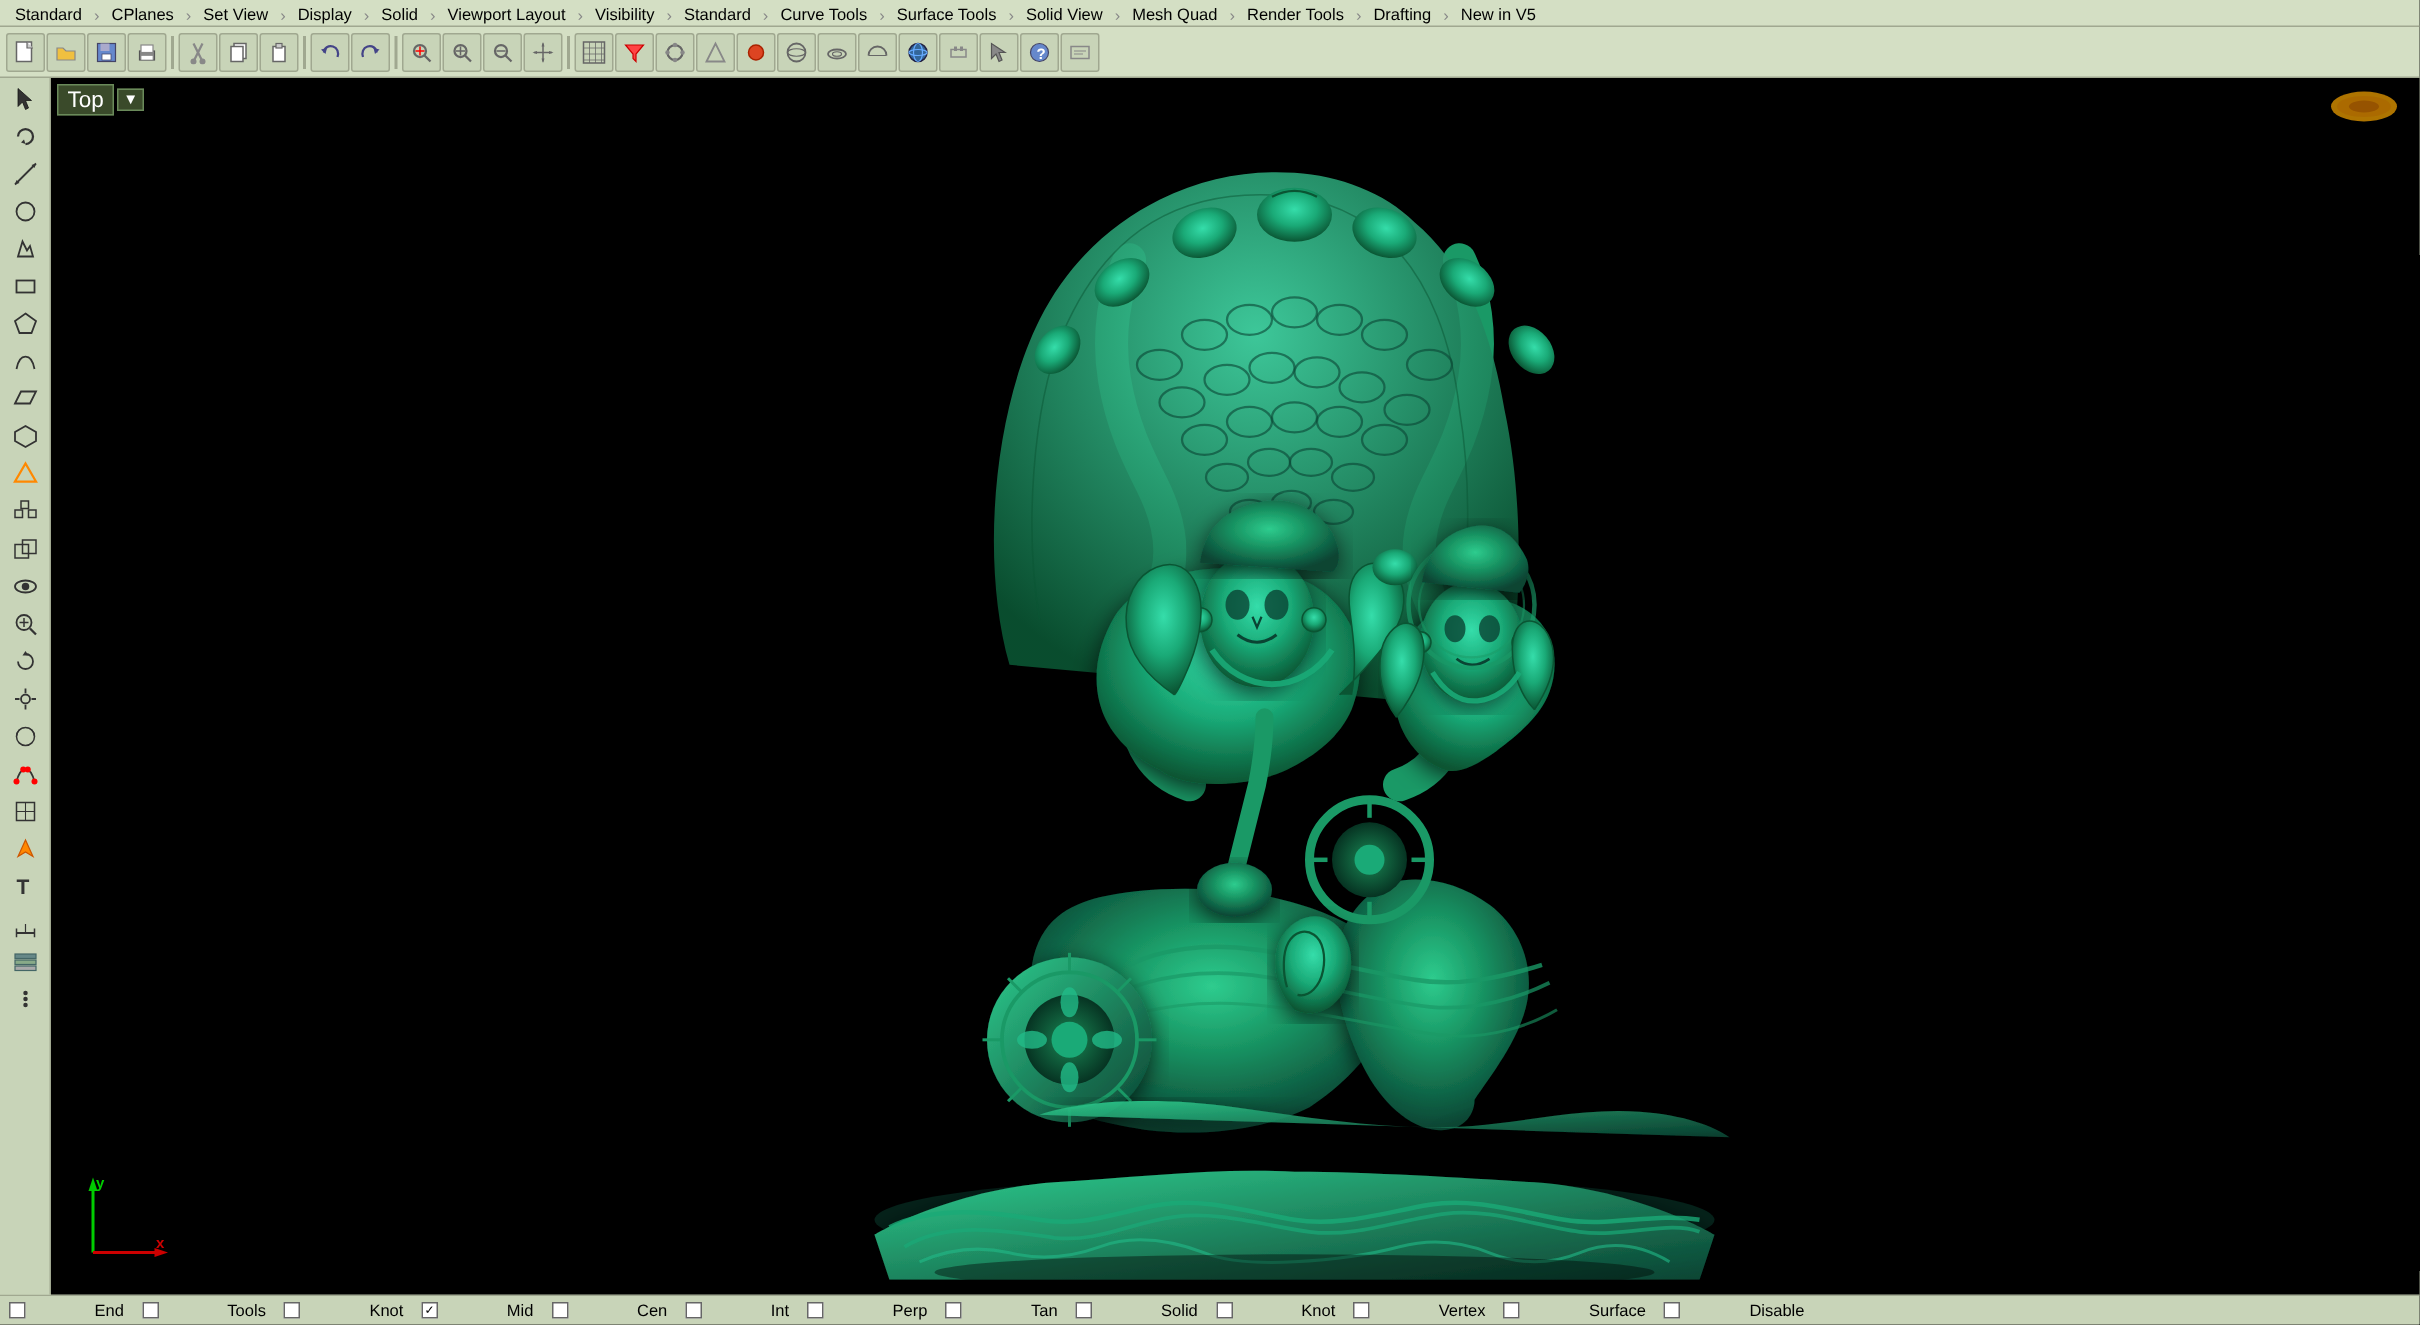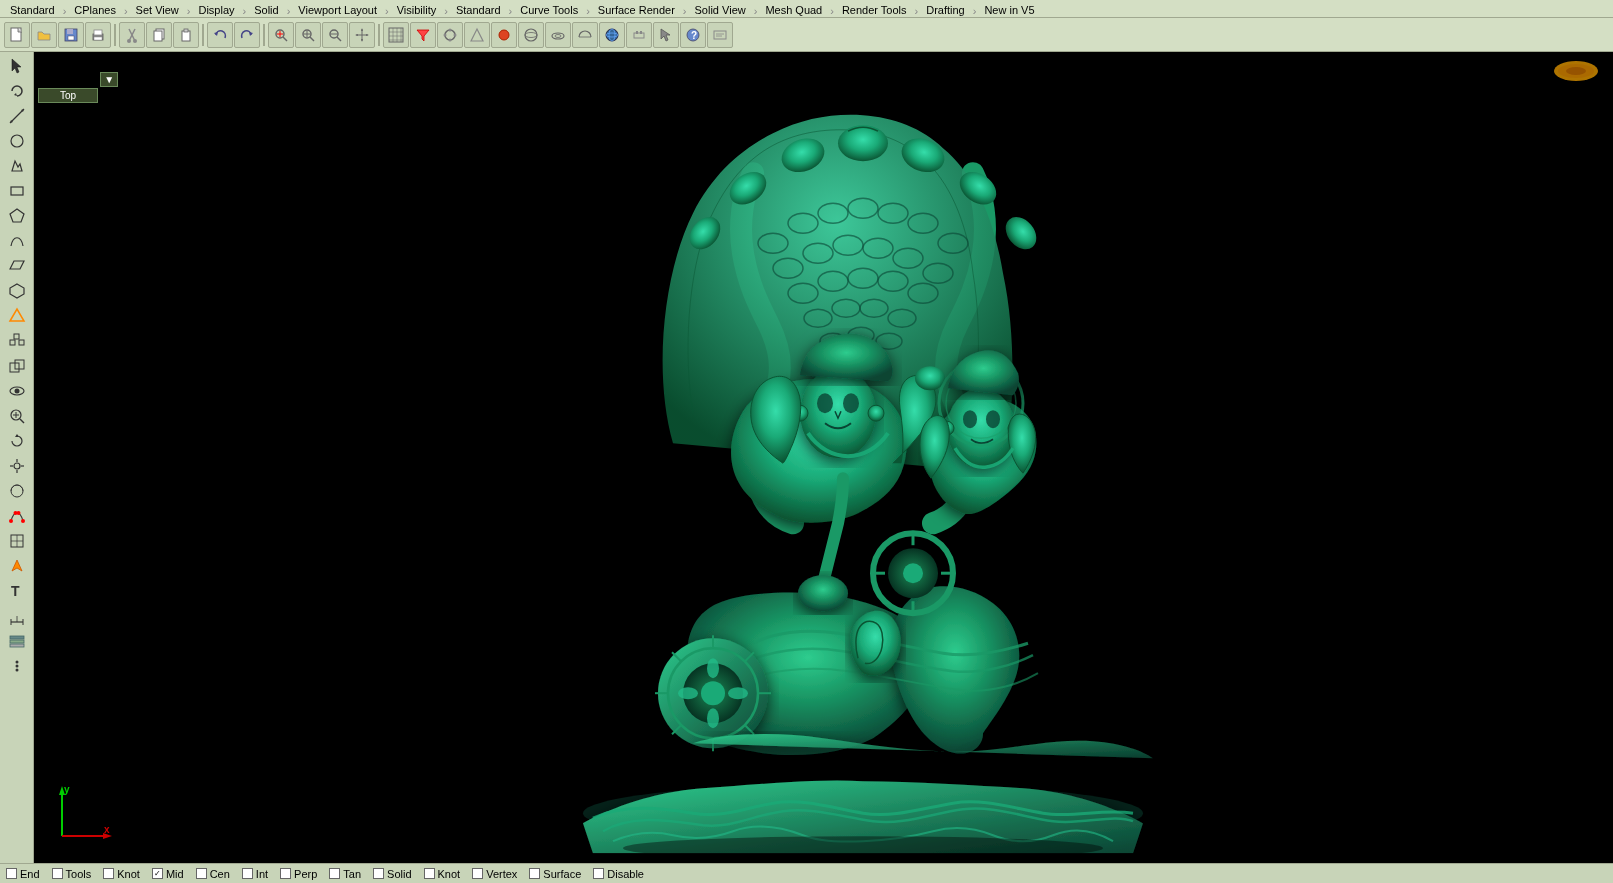--- a/index.html
+++ b/index.html
@@ -113,25 +113,24 @@
       top: 4px;
       left: 4px;
       z-index: 10;
       display: flex;
       align-items: center;
       gap: 2px;
     }
     #viewport-label-text {
       background: #3a4a2a;
       color: #fff;
-      padding: 1px 21px;
-      font-size: 10px;
+      padding: 1px 6px;
+      font-size: 15px;
       border: 1px solid #6a8a5a;
       cursor: pointer;
-      margin-top: 32px;
     }
     #viewport-dropdown {
       background: #3a4a2a;
       color: #fff;
       font-size: 10px;
       padding: 1px 3px;
       border: 1px solid #6a8a5a;
       cursor: pointer;
     }
 
@@ -196,20 +195,21 @@
       justify-content: center;
     }
     .status-checkbox.checked::after {
       content: '✓';
       font-size: 8px;
       color: #000;
     }
     .status-label {
       color: #000;
       font-size: 11px;
+      margin-left: 43px;
     }
   </style>
 </head>
 <body>
 
 <div id="menu-bar">
   <span class="menu-item">Standard</span>
   <span class="menu-separator">›</span>
   <span class="menu-item">CPlanes</span>
   <span class="menu-separator">›</span>
@@ -220,21 +220,21 @@
   <span class="menu-item">Solid</span>
   <span class="menu-separator">›</span>
   <span class="menu-item">Viewport Layout</span>
   <span class="menu-separator">›</span>
   <span class="menu-item">Visibility</span>
   <span class="menu-separator">›</span>
   <span class="menu-item">Standard</span>
   <span class="menu-separator">›</span>
   <span class="menu-item">Curve Tools</span>
   <span class="menu-separator">›</span>
-  <span class="menu-item">Surface Render</span>
+  <span class="menu-item">Surface Tools</span>
   <span class="menu-separator">›</span>
   <span class="menu-item">Solid View</span>
   <span class="menu-separator">›</span>
   <span class="menu-item">Mesh Quad</span>
   <span class="menu-separator">›</span>
   <span class="menu-item">Render Tools</span>
   <span class="menu-separator">›</span>
   <span class="menu-item">Drafting</span>
   <span class="menu-separator">›</span>
   <span class="menu-item">New in V5</span>

